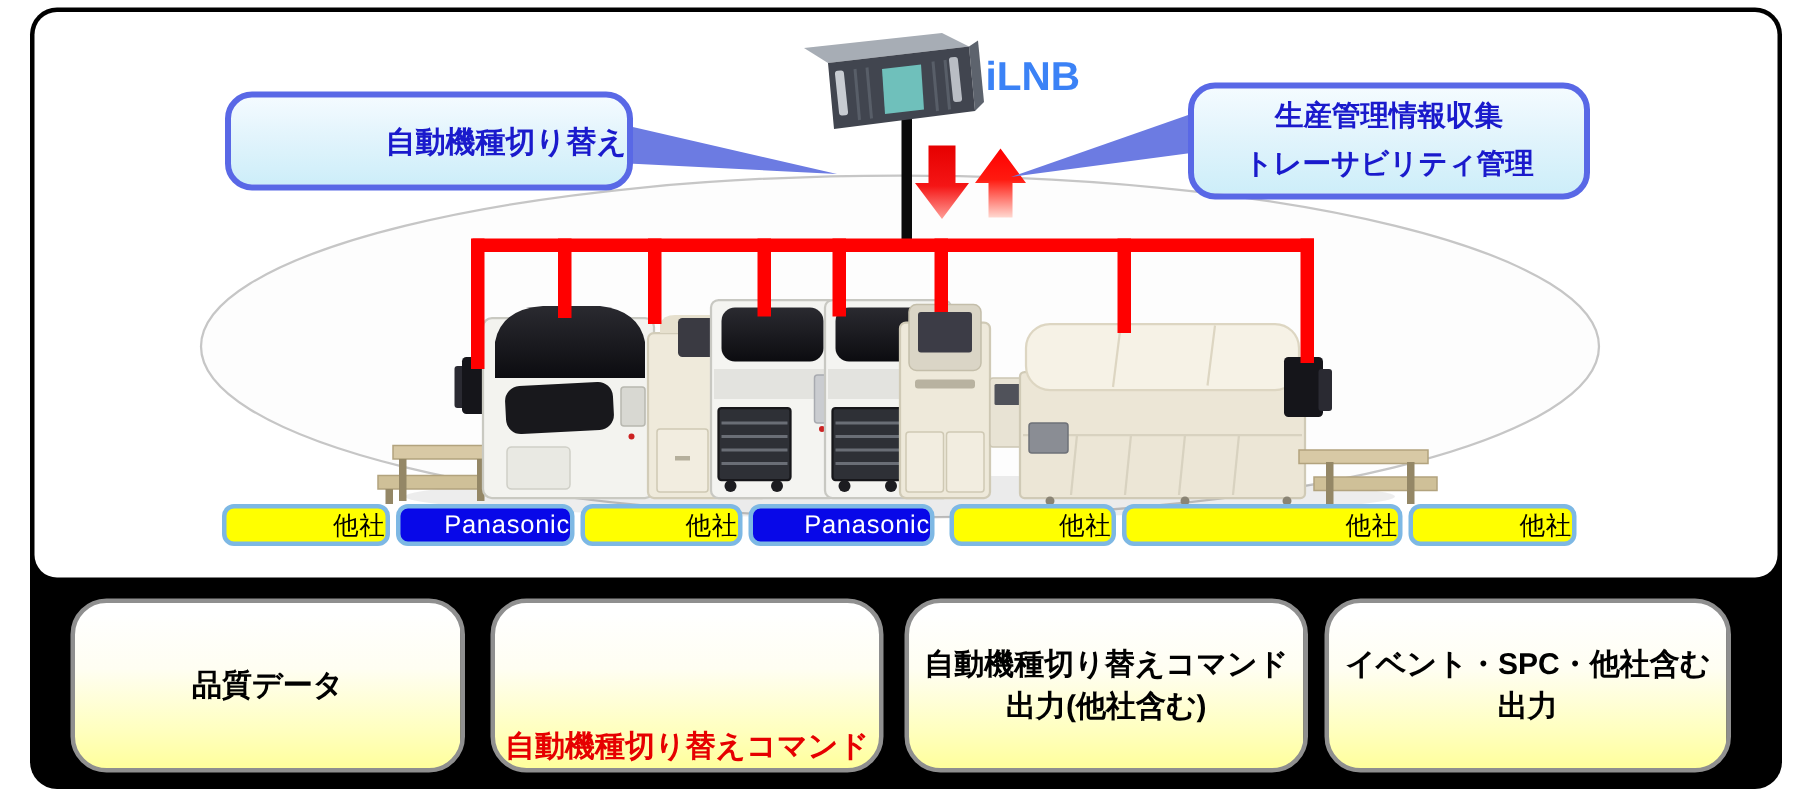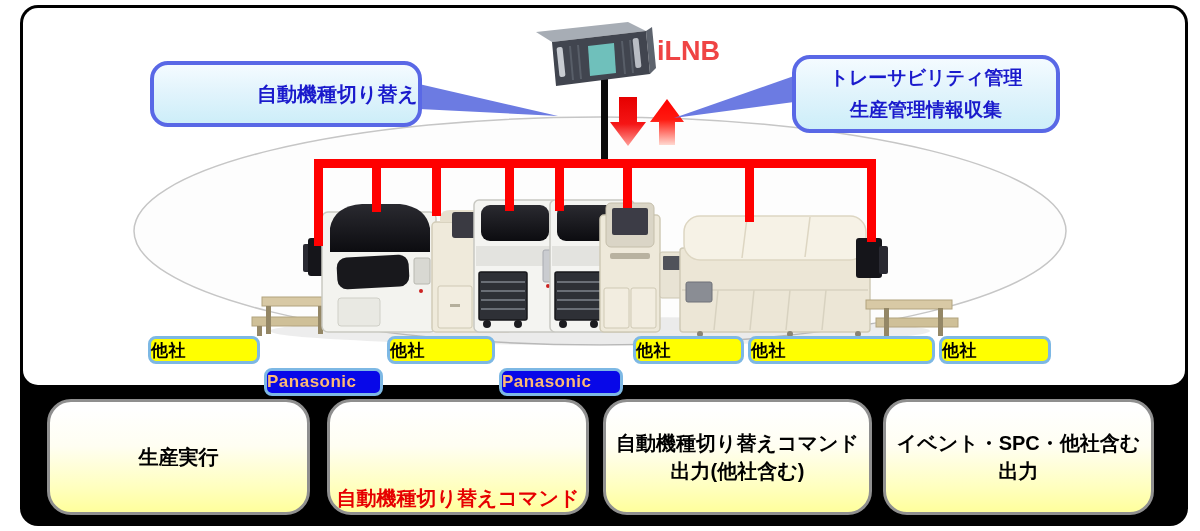--- a/index.html
+++ b/index.html
@@ -20,30 +20,30 @@
   .callout{
     position:absolute;box-sizing:border-box;
     border:4px solid #5968e6;border-radius:18px;
     background:linear-gradient(180deg,#f4fbff 0%,#e2f4fc 45%,#cdeef9 100%);
     display:flex;flex-direction:column;align-items:center;justify-content:center;
     color:#1a1acc;font-weight:bold;text-align:center;
   }
   .callout-left{left:150px;top:61px;width:272px;height:66px;font-size:20px;align-items:flex-end;}
   .callout-right{left:792px;top:55px;width:268px;height:78px;font-size:19px;line-height:1.7;}
   
-  .server-label{position:absolute;left:657px;top:36px;font-size:27px;font-weight:bold;color:#ef4444;}
+  .server-label{position:absolute;left:657px;top:36px;font-size:27px;font-weight:bold;color:#3b82f6;}
   
   .mlabel{
     position:absolute;top:336px;height:28px;box-sizing:border-box;
     border:3px solid #7db8e4;border-radius:8px;
-    display:flex;align-items:center;justify-content:flex-start;
-    font-size:17px;font-weight:bold;letter-spacing:0.5px;
+    display:flex;align-items:center;justify-content:flex-end;
+    font-size:17px;font-weight:normal;letter-spacing:0.5px;
   }
   .lbl-other{background:#ffff00;color:#000;}
-  .lbl-pana{background:#0808e8;color:#fdba74;margin-top:32px;}
+  .lbl-pana{background:#0808e8;color:#ffffff;}
   .ml1{left:148px;width:112px;}
   .ml2{left:264px;width:119px;}
   .ml3{left:387px;width:108px;}
   .ml4{left:499px;width:124px;}
   .ml5{left:633px;width:111px;}
   .ml6{left:748px;width:187px;}
   .ml7{left:939px;width:112px;}
   
   .bpanel{
     position:absolute;top:399px;height:116px;box-sizing:border-box;
@@ -224,22 +224,22 @@
   <polygon points="419,84 558,116 419,109" fill="#6c7be2"></polygon>
   <polygon points="794,76 674,118 794,102" fill="#6c7be2"></polygon>
 </svg>
 
 <div class="server-label">iLNB</div>
 
 <div class="callout callout-left">
   <span>自動機種切り替え</span>
 </div>
 <div class="callout callout-right">
+  <span>生産管理情報収集</span>
   <span>トレーサビリティ管理</span>
-  <span>生産管理情報収集</span>
 </div>
 
 <div class="mlabel lbl-other ml1">
     <span>他社</span>
   </div>
 <div class="mlabel lbl-pana  ml2">
     <span>Panasonic</span>
   </div>
 <div class="mlabel lbl-other ml3">
     <span>他社</span>
@@ -251,21 +251,21 @@
     <span>他社</span>
   </div>
 <div class="mlabel lbl-other ml6">
     <span>他社</span>
   </div>
 <div class="mlabel lbl-other ml7">
     <span>他社</span>
   </div>
 
 <div class="bpanel bp1">
-  <div>生産実行</div>
+  <div>品質データ</div>
 </div>
 <div class="bpanel bp2">
   <div>自動機種切り替えコマンド</div>
   <div></div>
 </div>
 <div class="bpanel bp3">
   <div>自動機種切り替えコマンド</div>
   <div>出力(他社含む)</div>
 </div>
 <div class="bpanel bp4">

